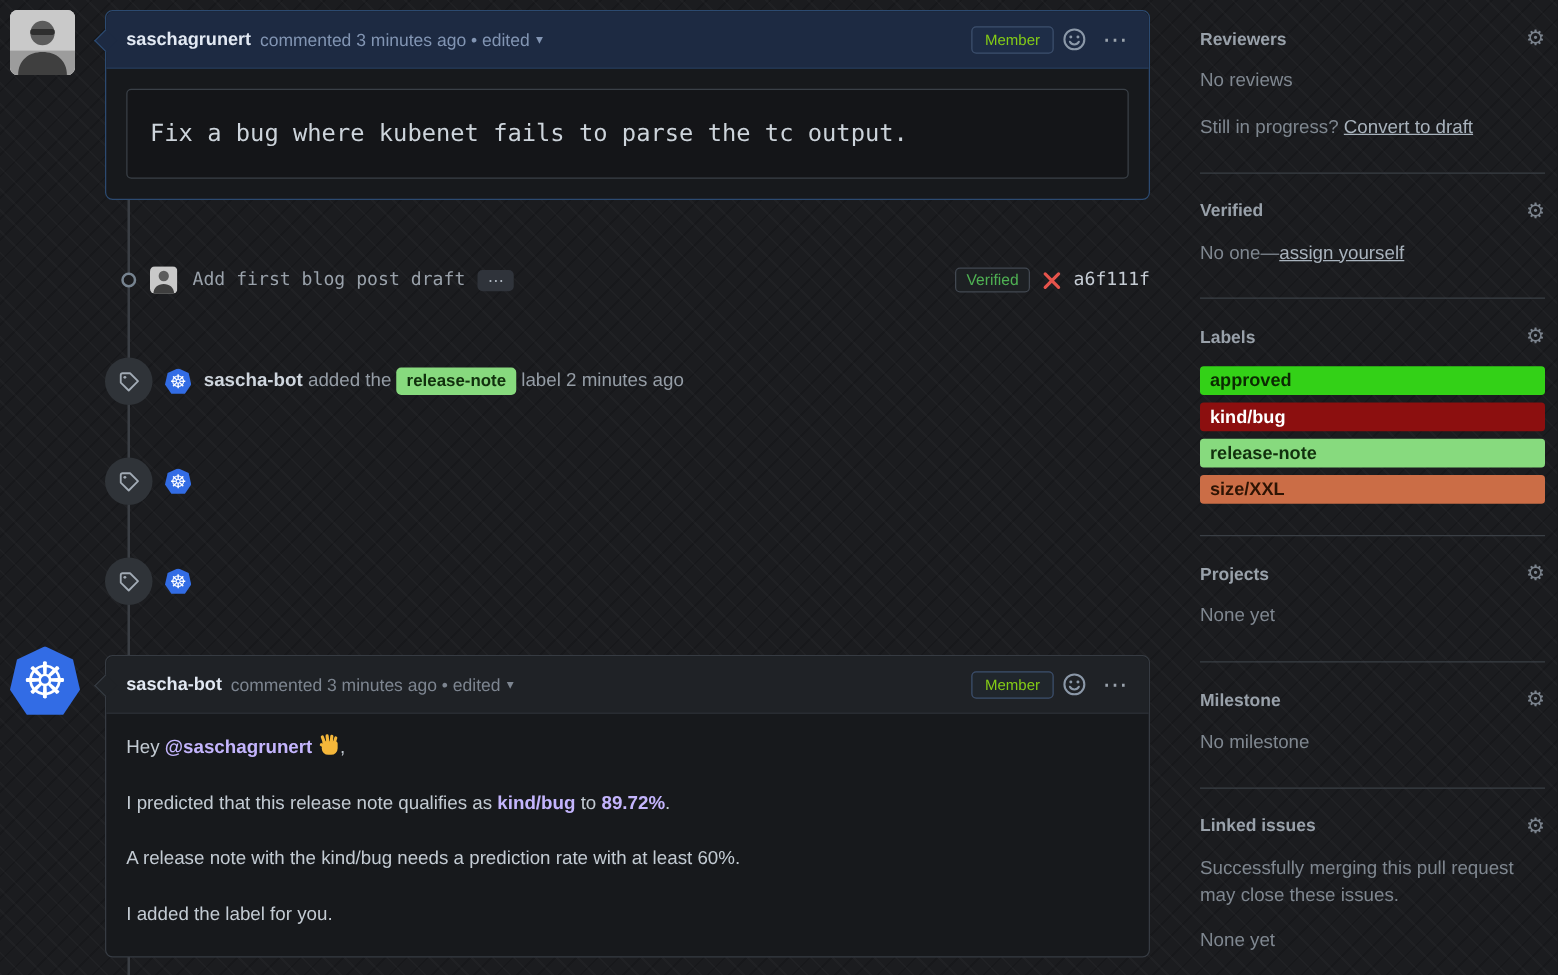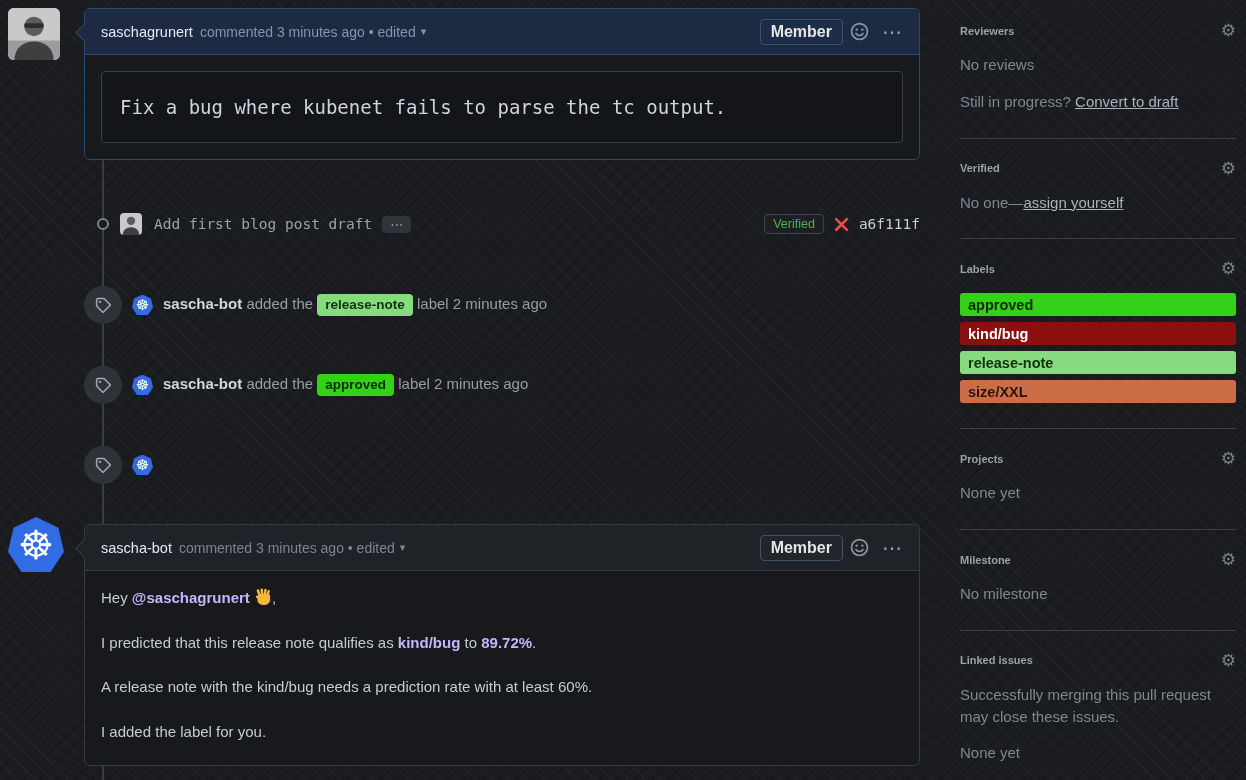--- a/index.html
+++ b/index.html
@@ -25,24 +25,24 @@
   .main-col{position:absolute;left:84px;top:8px;width:836px;}
   .comment{position:relative;border:1px solid #363b42;border-radius:6px;background:#17191c;}
   .comment.blue{border-color:#2c4a70;}
   .comment-header{display:flex;align-items:center;gap:7px;height:45px;padding:0 16px;
     background:#1f2226;border-bottom:1px solid #363b42;border-radius:6px 6px 0 0;
     font-size:14px;color:#7d8590;}
   .comment.blue .comment-header{background:#1d2a42;border-bottom-color:#2c4a70;color:#8295b3;}
   .bubble-caret{position:absolute;left:-7px;top:17px;width:12px;height:12px;transform:rotate(45deg);
     background:#1f2226;border-left:1px solid #363b42;border-bottom:1px solid #363b42;}
   .comment.blue .bubble-caret{background:#1d2a42;border-color:#2c4a70;}
-  .author{font-weight:normal;color:#e2e9f3;font-size:14.5px;}
+  .author{font-weight:bold;color:#e2e9f3;font-size:14.5px;}
   .caret-down{font-size:11px;margin-left:-2px;}
-  .member-badge{margin-left:auto;border:1px solid #3d506e;color:#e5e5e5;font-weight:bold;
-    font-size:16px;padding:3px 10px;border-radius:4px;background:rgba(56,96,160,.06);}
+  .member-badge{margin-left:auto;border:1px solid #3d506e;color:#84cc16;font-weight:normal;
+    font-size:12px;padding:3px 10px;border-radius:4px;background:rgba(56,96,160,.06);}
   .icon-btn{display:flex;align-items:center;color:#87909b;}
   .kebab{font-size:20px;color:#9aa3ad;letter-spacing:1px;line-height:1;margin-left:6px;}
   .comment-body{padding:16px;font-size:15px;color:#c3cbd3;}
   .comment-body b{color:#c4b5fd;}
   .comment-body p{margin:0 0 22px;line-height:1.5;}
   .comment-body p:last-child{margin-bottom:6px;}
   .code-block{background:#141518;border:1px solid #3a4047;border-radius:4px;padding:24px 18px;
     font-family:"DejaVu Sans Mono",monospace;font-size:19px;color:#cdd4db;}
 
   
@@ -60,21 +60,21 @@
   .label-event.later{margin-top:42px;}
   .tag-circle{width:38px;height:38px;border-radius:50%;background:#2f3338;display:flex;
     align-items:center;justify-content:center;flex:none;}
   .evt-text b{color:#cfd6de;}
   .chip{display:inline-block;padding:2px 8px;border-radius:4px;font-weight:bold;font-size:13.5px;line-height:1.3;}
   .comment2{margin-top:40px;}
 
   
   .sidebar{position:absolute;left:960px;top:22px;width:276px;font-size:14px;}
   .sb-head{display:flex;justify-content:space-between;align-items:center;}
-  .sb-head h3{margin:0;font-size:11px;color:#99a1aa;}
+  .sb-head h3{margin:0;font-size:14px;color:#99a1aa;}
   .gear{color:#7a828c;font-size:17px;line-height:1;}
   .sb-muted{color:#7f8790;font-size:15px;margin:15px 0 0;line-height:1.45;}
   .sb-link{color:#a8b2bc;text-decoration:underline;}
   .sb-div{border:0;border-top:1px solid #3a3f45;margin:25px 0 21px;}
   .sb-label{height:23px;border-radius:3px;font-weight:bold;font-size:14.5px;padding:0 8px;
     margin-top:6px;display:flex;align-items:center;}
   .sb-labels-wrap{margin-top:16px;}
 </style>
 </head>
 <body>
@@ -167,26 +167,20 @@
     <div class="label-event later">
       <span class="tag-circle">
         <svg width="17" height="17" viewBox="0 0 16 16">
           <path d="M1.5 8.5 V2.8 a1.3 1.3 0 0 1 1.3-1.3 h5.7 l6 6 -7 7 z" fill="none" stroke="#a2abb5" stroke-width="1.4" stroke-linejoin="round"></path>
           <circle cx="4.6" cy="4.6" r="1.1" fill="#a2abb5"></circle>
         </svg>
       </span>
       <span class="mini-k8s k8s">
           <span>☸</span>
         </span>
-      <span class="evt-text">
-        <b>sascha-bot</b>
-        <span>added the</span>
-        <span class="chip" style="background-color: rgb(51, 209, 23); color: rgb(11, 42, 2);">approved</span>
-        <span>label 2 minutes ago</span>
-      </span>
     </div>
 
     <div class="label-event later">
       <span class="tag-circle">
         <svg width="17" height="17" viewBox="0 0 16 16">
           <path d="M1.5 8.5 V2.8 a1.3 1.3 0 0 1 1.3-1.3 h5.7 l6 6 -7 7 z" fill="none" stroke="#a2abb5" stroke-width="1.4" stroke-linejoin="round"></path>
           <circle cx="4.6" cy="4.6" r="1.1" fill="#a2abb5"></circle>
         </svg>
       </span>
       <span class="mini-k8s k8s">

